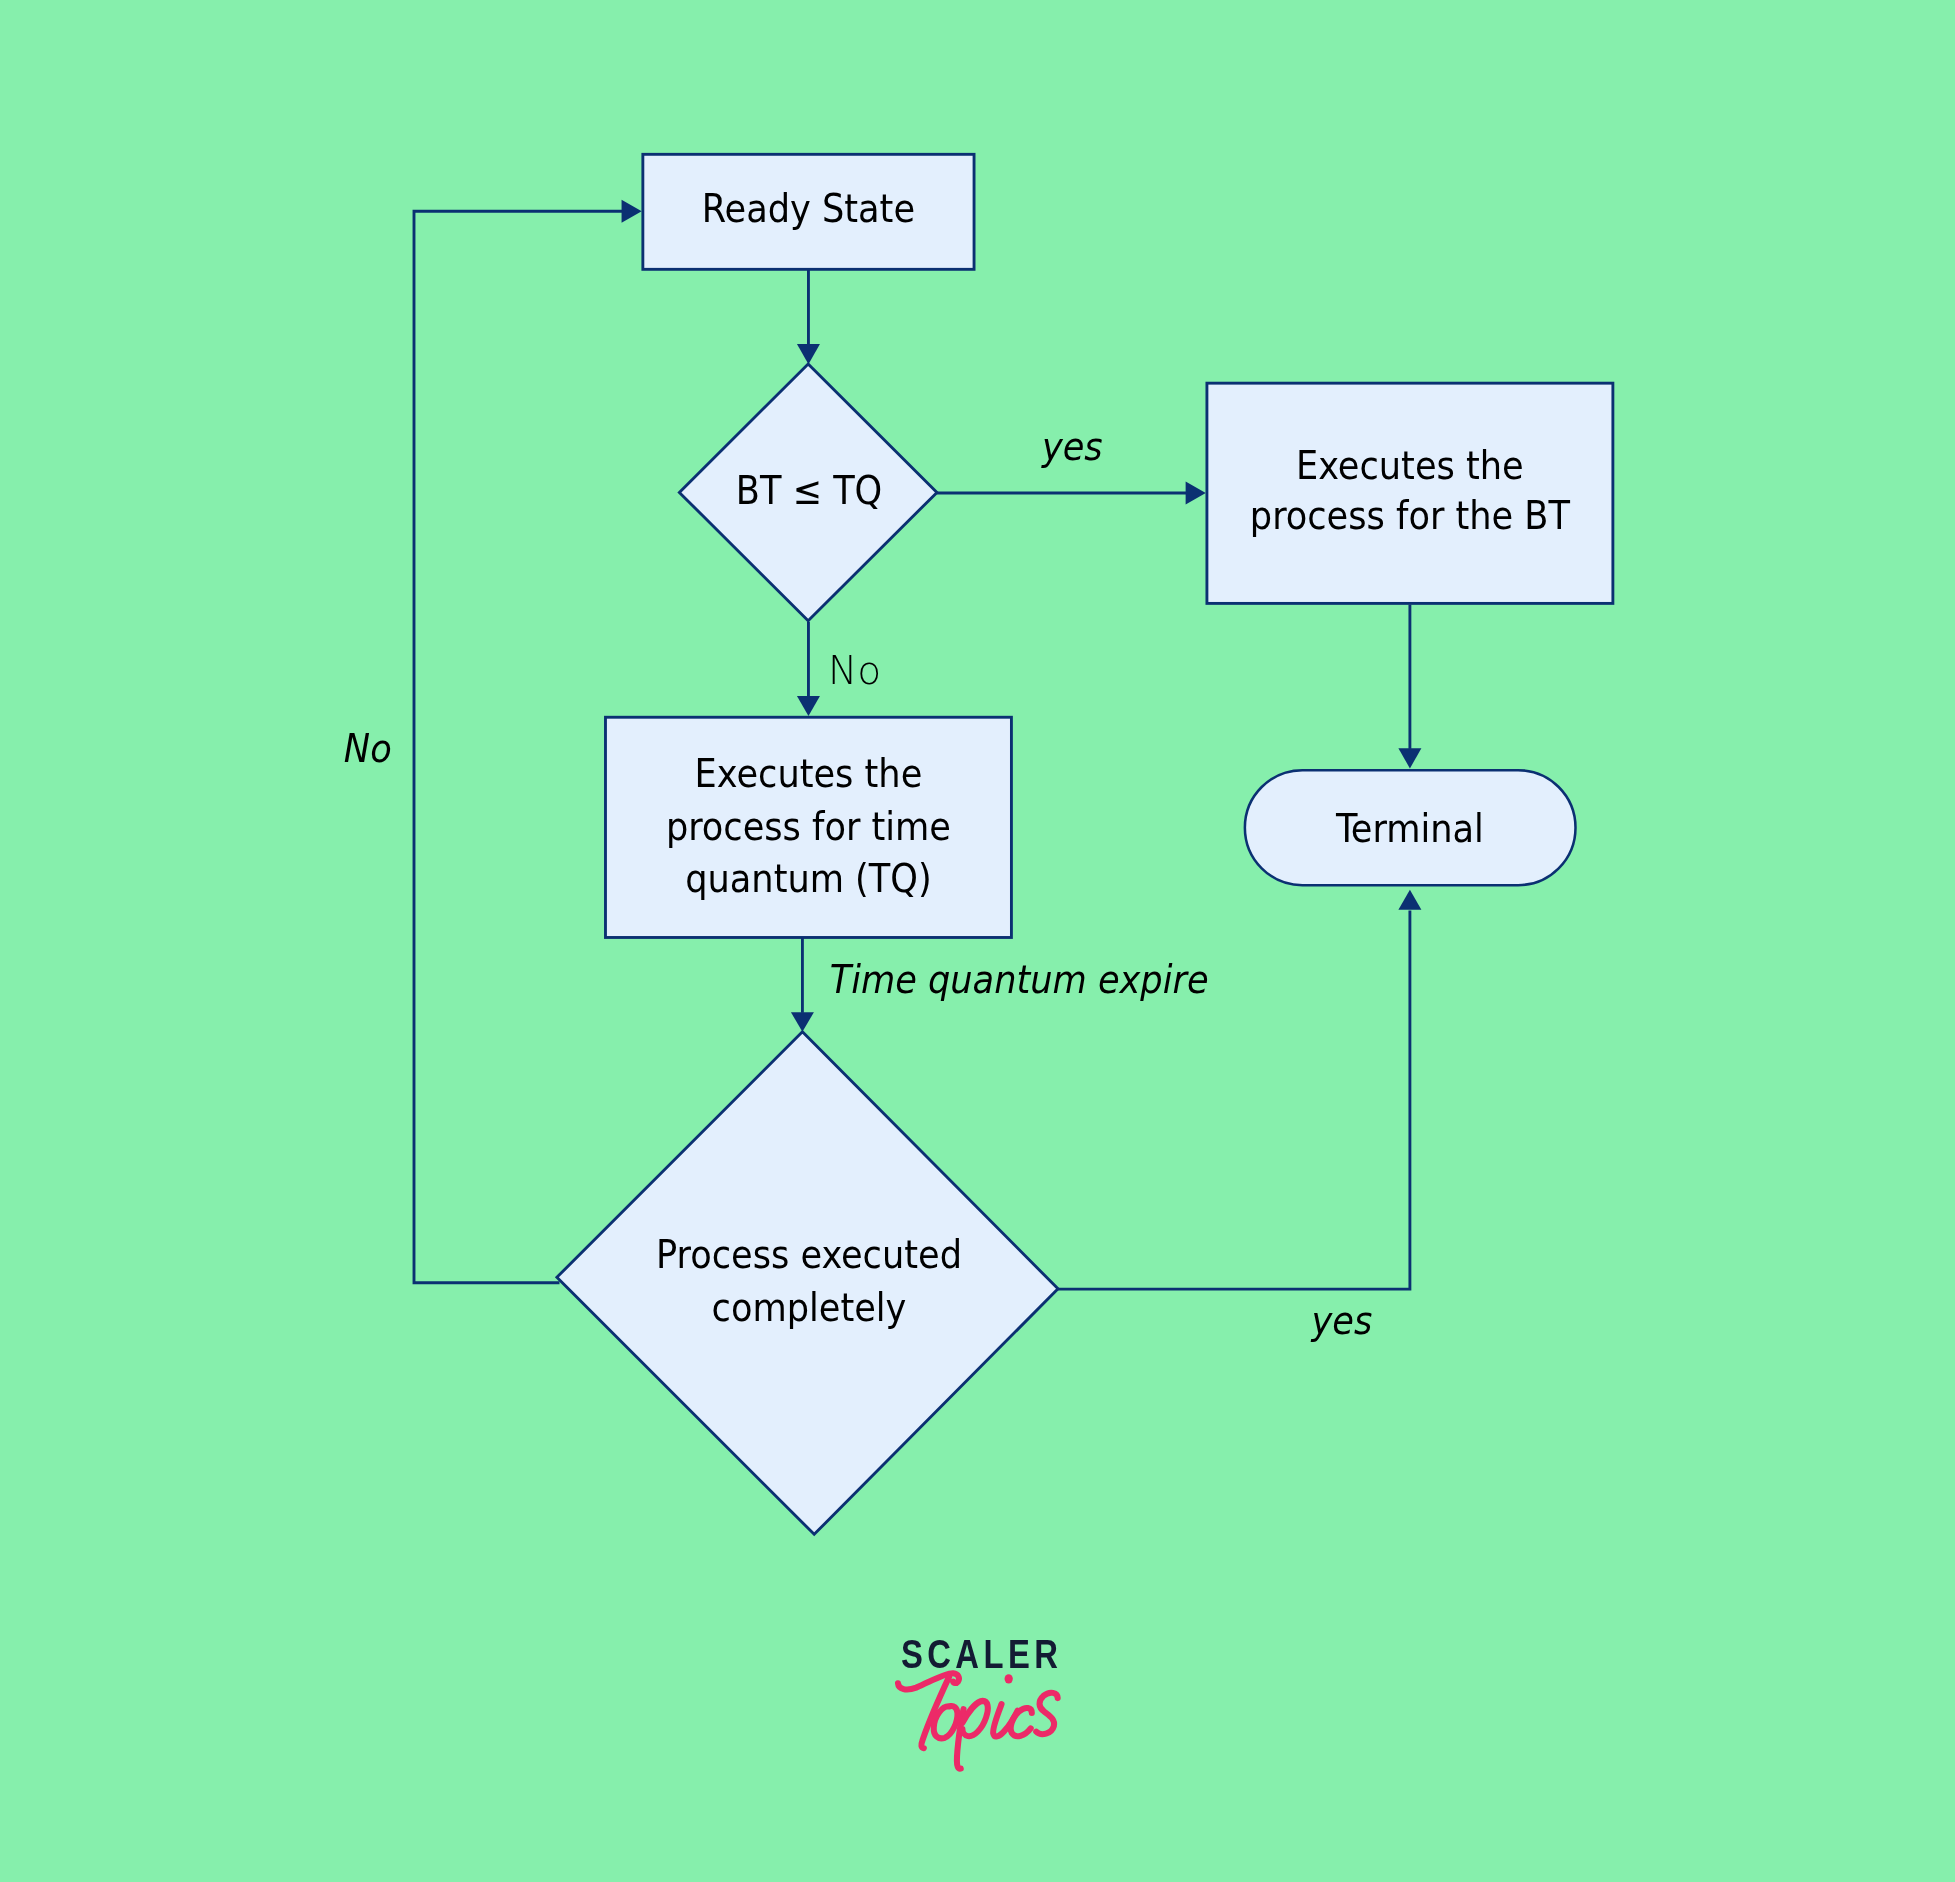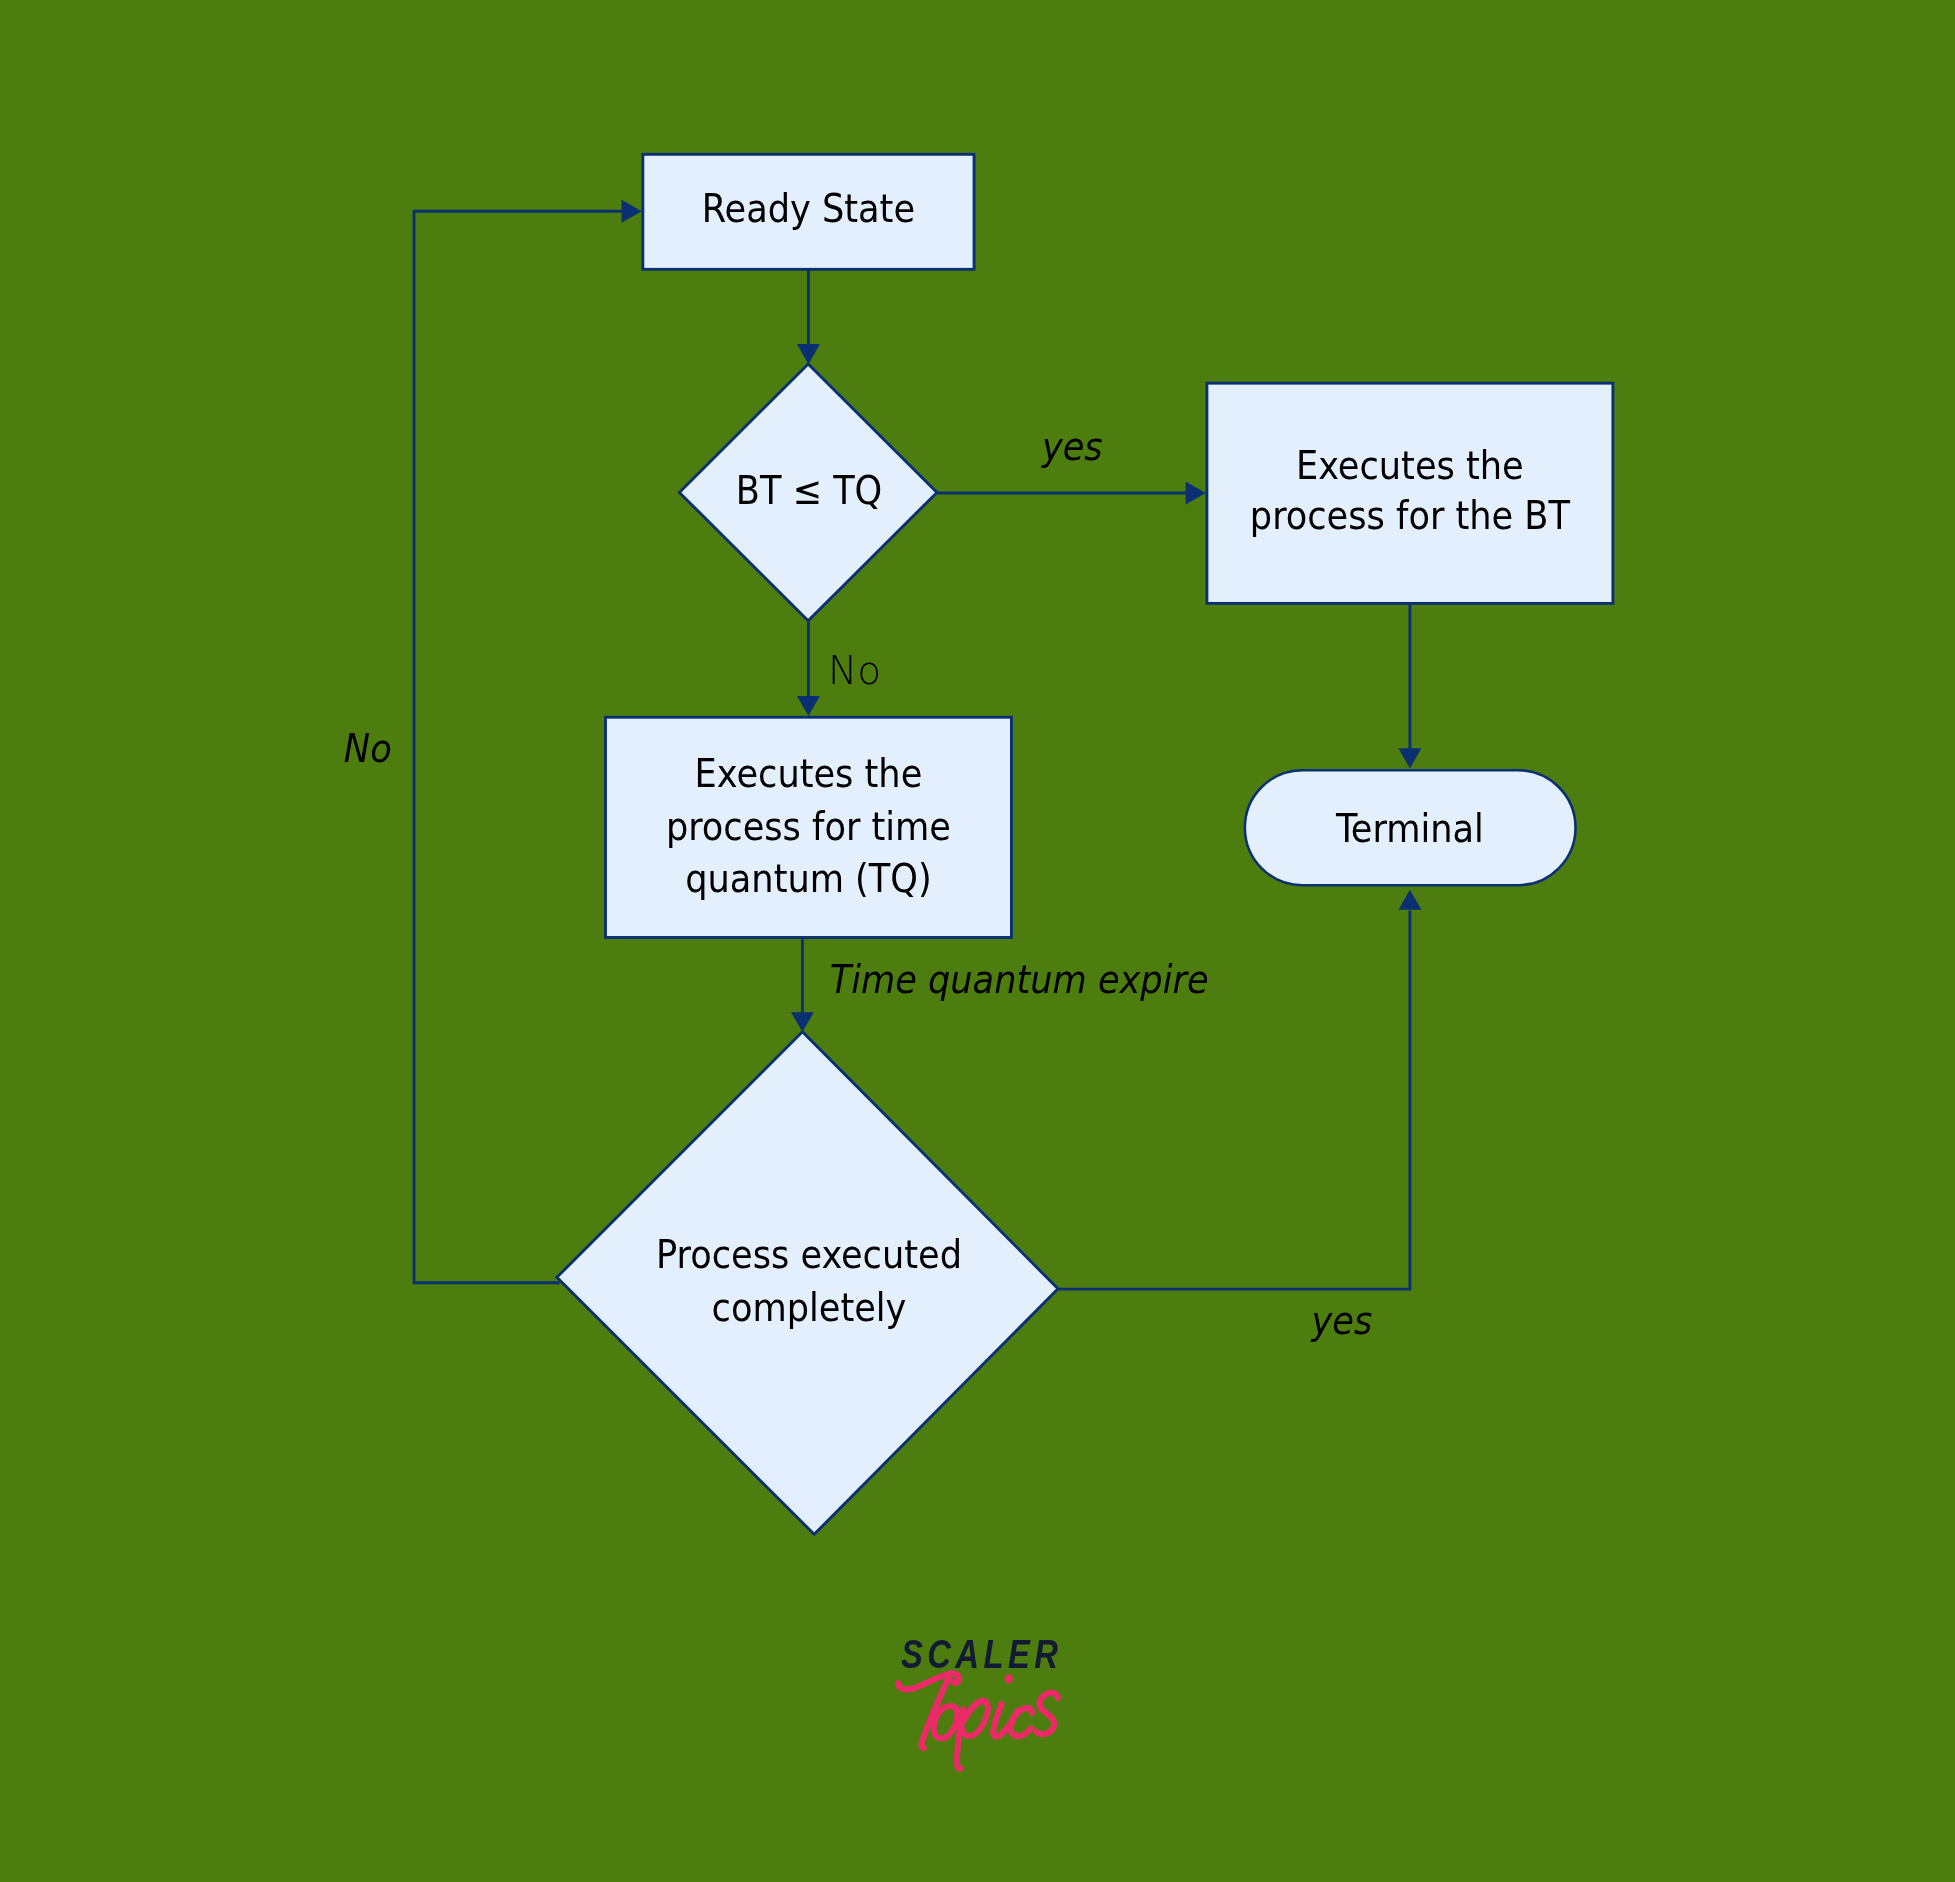--- a/index.html
+++ b/index.html
@@ -1,21 +1,21 @@
 <!DOCTYPE html>
 <html style="font-size:9.2px"><head>
 <meta charset="utf-8">
 <title>Round Robin Scheduling Flowchart</title>
 <style>
   html,body{margin:0;padding:0;background:#ffffff;}
   body{width:1955px;height:1883px;overflow:hidden;
        font-family:"Liberation Sans",sans-serif;-webkit-font-smoothing:antialiased;}
-  #canvas{position:relative;width:1955px;height:1883px;background:#4d7c0f;}
+  #canvas{position:relative;width:1955px;height:1883px;background:#86efac;}
   svg.flow{position:absolute;left:0;top:0;width:1955px;height:1883px;display:block;}
-  #logo{position:absolute;left:0;top:0;width:1925px;height:1883px;pointer-events:none;font-style:italic;}
+  #logo{position:absolute;left:0;top:0;width:1925px;height:1883px;pointer-events:none;}
   #logo-wordmark{position:absolute;left:901px;top:1634px;
                  font-family:"Liberation Sans",sans-serif;font-weight:bold;font-size:41px;
                  color:#131b33;letter-spacing:5.5px;line-height:1;white-space:nowrap;
                  transform:scaleX(0.80);transform-origin:0 0;}
   #logo-script{position:absolute;left:886px;top:1662px;width:253px;height:161px;
                overflow:visible;}
 </style>
 </head>
 <body>
 

